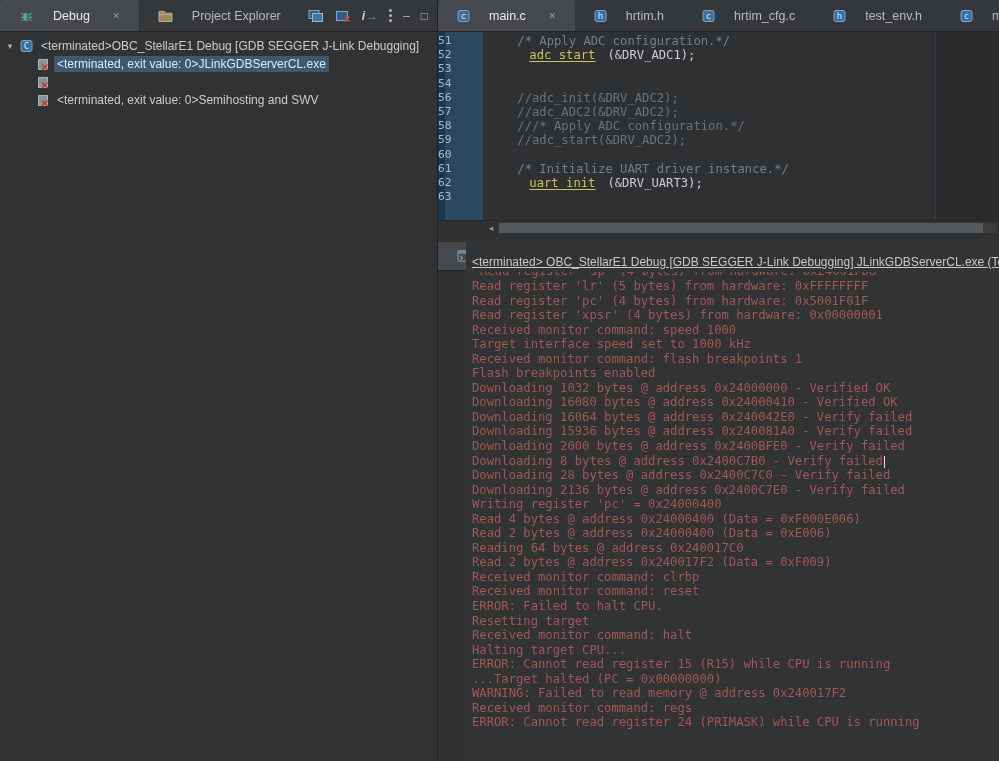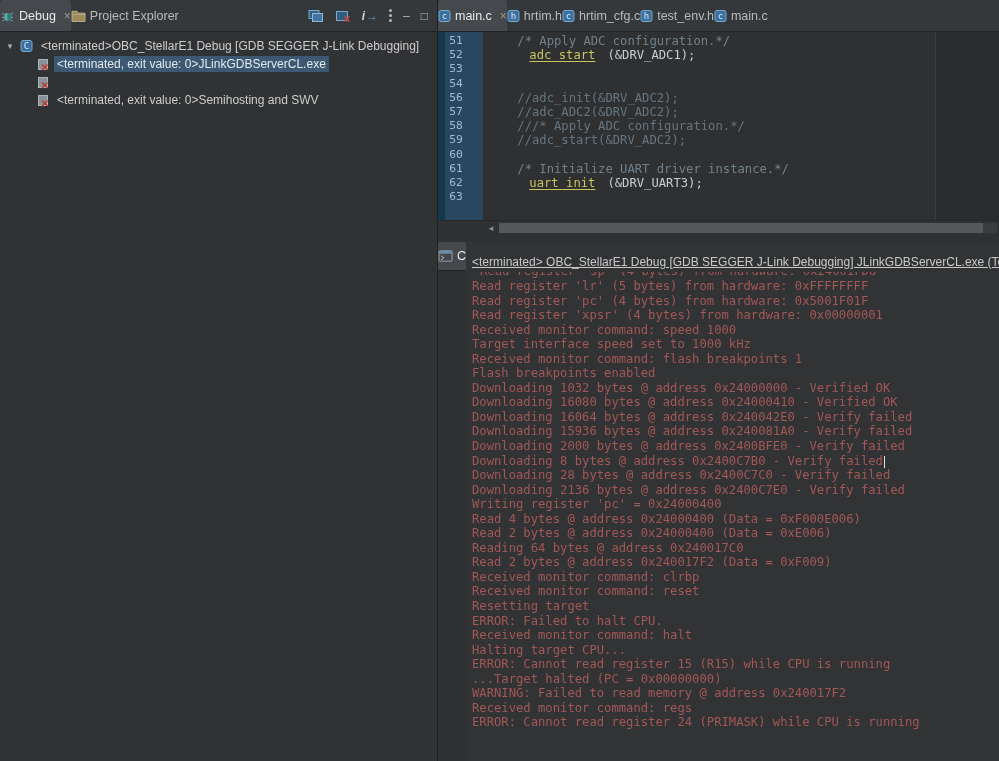--- a/index.html
+++ b/index.html
@@ -8,21 +8,21 @@
     font-family:"Liberation Sans",sans-serif;-webkit-font-smoothing:antialiased;
   }
   .app{display:flex;width:999px;height:761px;}
 
   
   .left-panel{flex:0 0 437px;width:437px;display:flex;flex-direction:column;
     background:#303234;border-right:1px solid #212121;}
   .panel-header{height:31px;flex:0 0 31px;display:flex;align-items:stretch;
     background:#35383a;border-bottom:1px solid #232323;}
   .tabs{display:flex;align-items:stretch;white-space:nowrap;overflow:hidden;}
-  .tab{display:flex;align-items:center;gap:4px;padding:0 0;color:#b9babb;
+  .tab{display:flex;align-items:center;gap:19px;padding:0 19px;color:#b9babb;
     font-size:12.5px;cursor:default;}
   .tab.active{background:#45494d;color:#e9e9e9;border-radius:3px 3px 0 0;}
   .tab .close{color:#9b9b9b;font-size:12px;margin-left:4px;line-height:1;}
   .tab-icon{display:inline-flex;align-items:center;}
   .tab-icon svg{display:block;}
 
   .header-toolbar{margin-left:auto;display:flex;align-items:center;gap:11px;
     padding-right:9px;color:#b5b5b5;}
   .tbtn{display:inline-flex;align-items:center;justify-content:center;cursor:pointer;}
   .istep{font-size:12px;font-weight:bold;font-style:italic;color:#d0d0d0;gap:1px;}
@@ -46,21 +46,21 @@
   .editor-area{flex:0 0 235px;height:235px;display:flex;flex-direction:column;background:#2c2e30;}
   .editor-tabs{height:31px;flex:0 0 31px;background:#35383a;border-bottom:1px solid #232323;}
   .editor-body{flex:1;position:relative;overflow:hidden;background:#2e3032;}
   .bg-ruler{position:absolute;left:0;top:0;bottom:0;width:7px;background:#16384e;}
   .bg-gutter{position:absolute;left:7px;top:0;bottom:0;width:38px;background:#29475e;}
   .right-shade{position:absolute;left:498px;right:0;top:0;bottom:0;background:rgba(0,0,0,0.10);}
   .print-margin{position:absolute;left:497px;top:0;bottom:0;width:1px;background:#3b3e40;}
   .code-lines{position:relative;padding-top:2px;font-family:"DejaVu Sans Mono",monospace;
     font-size:12.2px;line-height:14.2px;}
   .crow{display:flex;height:14.2px;white-space:pre;}
-  .crow .ln{flex:0 0 45px;box-sizing:border-box;text-align:center;padding-right:9px;
+  .crow .ln{flex:0 0 45px;box-sizing:border-box;text-align:left;padding-right:9px;
     color:#9dbdd6;font-size:11.3px;line-height:14.2px;}
   .crow .ct{padding-left:5px;color:#c8cdd1;}
   .ct .comment{color:#72808a;}
   .ct .comment2{color:#67757f;}
   .ct .func{color:#c9c35a;text-decoration:underline;text-underline-offset:2px;}
   .ct .plain{color:#c8cdd1;margin-left:12px;}
 
   .hscroll{flex:0 0 14px;height:14px;display:flex;align-items:center;
     background:#2f3133;border-top:1px solid #272727;}
   .hs-spacer{width:45px;flex:0 0 45px;}
@@ -354,22 +354,22 @@
             <div class="cline">Downloading 8 bytes @ address 0x2400C7B0 - Verify failed<span class="caret"></span></div>
             <div class="cline">Downloading 28 bytes @ address 0x2400C7C0 - Verify failed</div>
             <div class="cline">Downloading 2136 bytes @ address 0x2400C7E0 - Verify failed</div>
             <div class="cline">Writing register 'pc' = 0x24000400</div>
             <div class="cline">Read 4 bytes @ address 0x24000400 (Data = 0xF000E006)</div>
             <div class="cline">Read 2 bytes @ address 0x24000400 (Data = 0xE006)</div>
             <div class="cline">Reading 64 bytes @ address 0x240017C0</div>
             <div class="cline">Read 2 bytes @ address 0x240017F2 (Data = 0xF009)</div>
             <div class="cline">Received monitor command: clrbp</div>
             <div class="cline">Received monitor command: reset</div>
+            <div class="cline">ERROR: Failed to halt CPU.</div>
             <div class="cline">Resetting target</div>
-            <div class="cline">ERROR: Failed to halt CPU.</div>
             <div class="cline">Received monitor command: halt</div>
             <div class="cline">Halting target CPU...</div>
             <div class="cline">ERROR: Cannot read register 15 (R15) while CPU is running</div>
             <div class="cline">...Target halted (PC = 0x00000000)</div>
             <div class="cline">WARNING: Failed to read memory @ address 0x240017F2</div>
             <div class="cline">Received monitor command: regs</div>
             <div class="cline">ERROR: Cannot read register 24 (PRIMASK) while CPU is running</div>
           </div>
       </div>
     </div>

